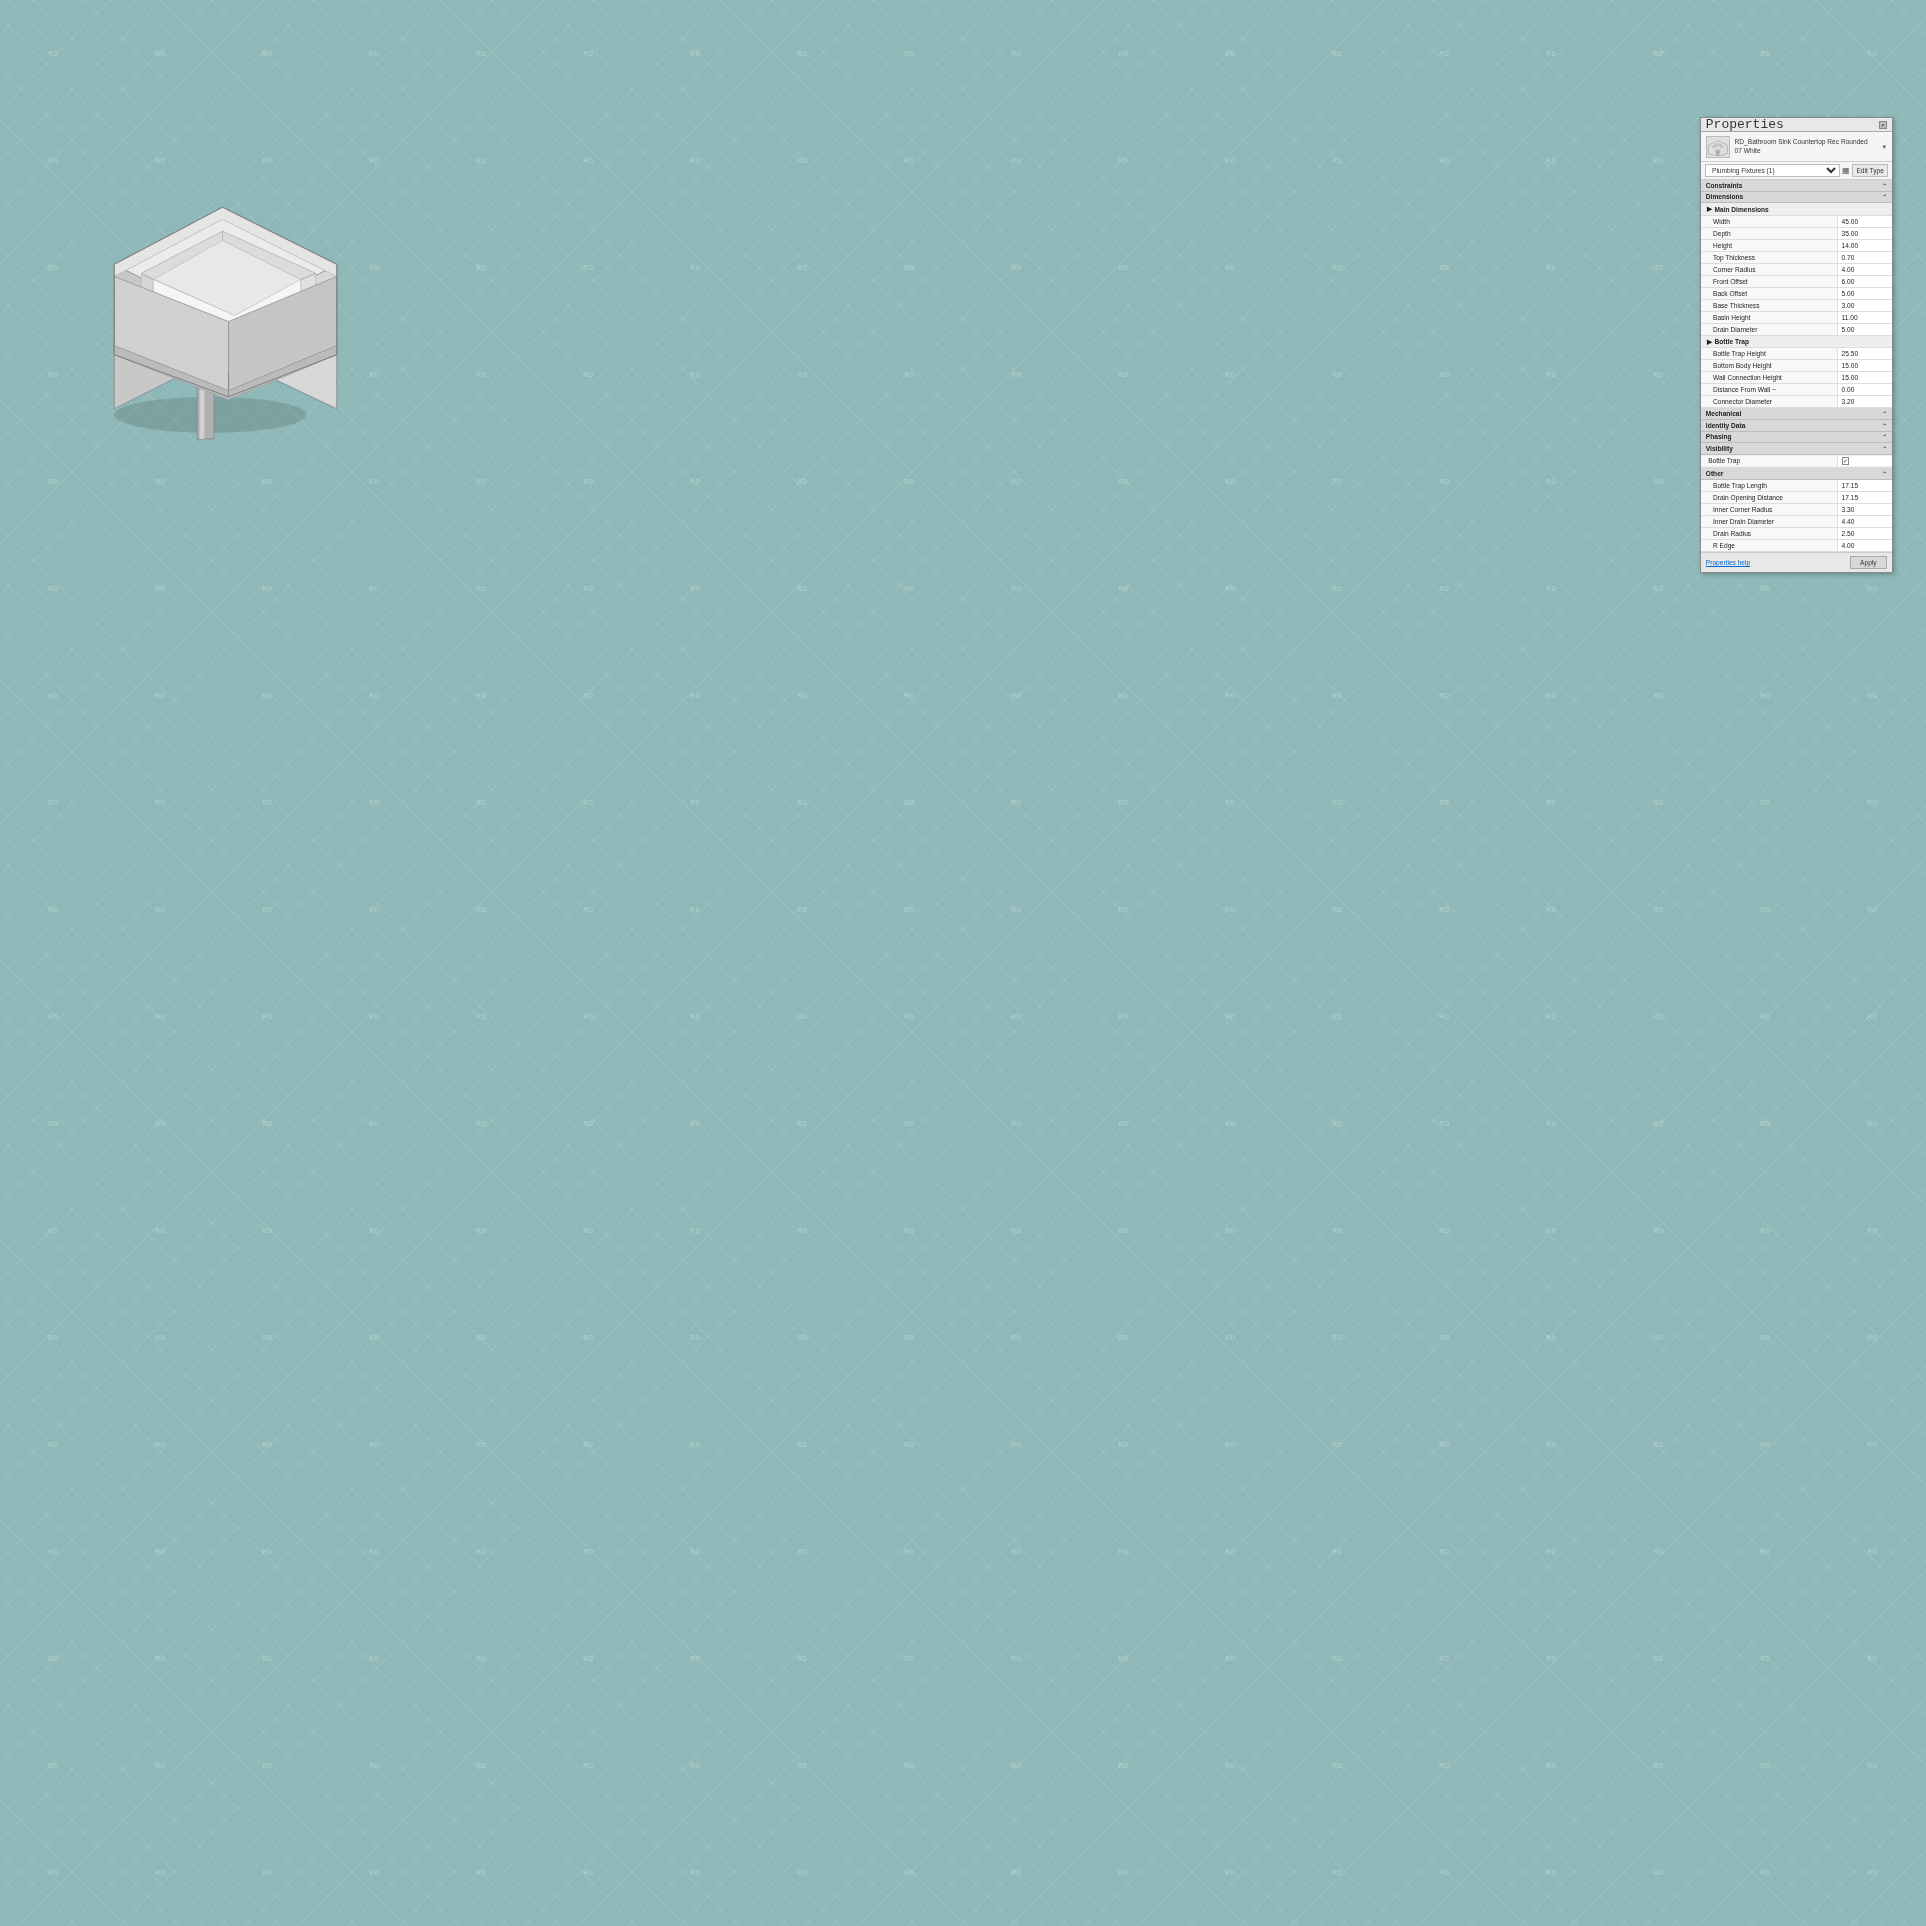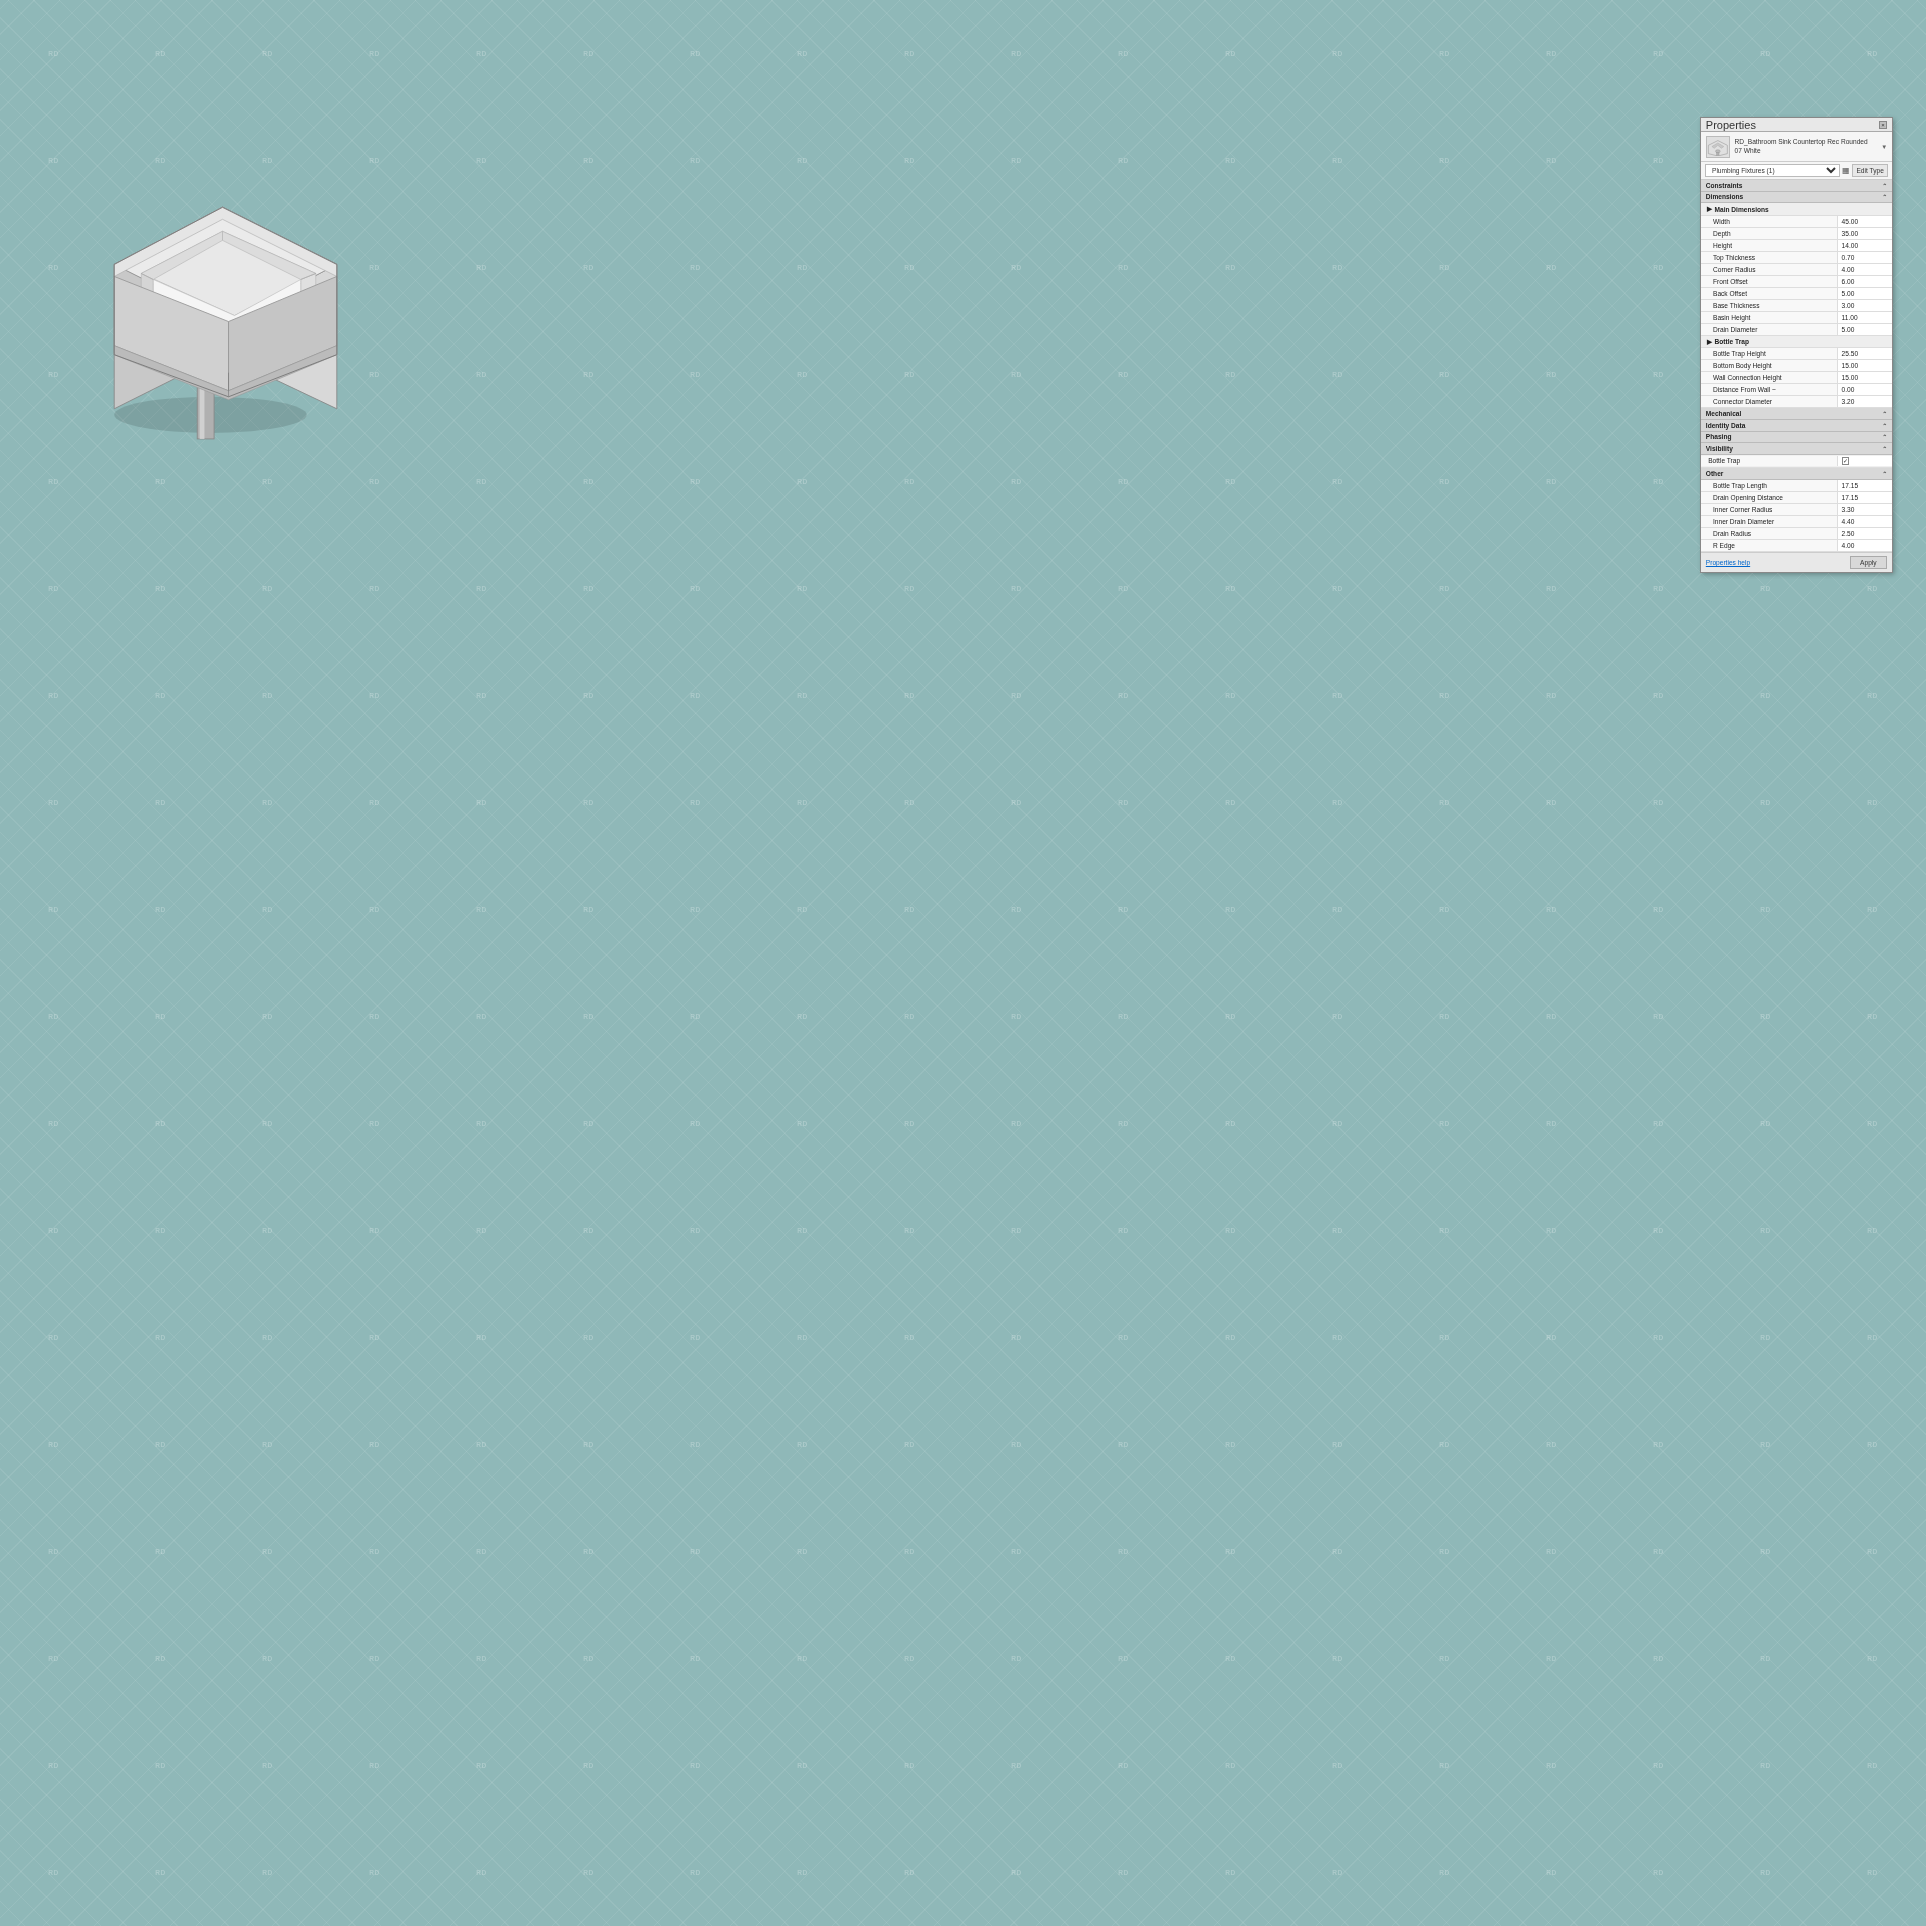--- a/index.html
+++ b/index.html
@@ -85,23 +85,24 @@
       background: #e8e8e8;
       border-bottom: 0.6px solid #aaa;
       padding: 2.4px 4.8px;
       display: flex;
       align-items: center;
       justify-content: space-between;
       height: 14.4px;
     }
 
     .panel-title {
-      font-size: 11px;
+      font-size: 13px;
       font-weight: normal;
       color: #333;
+      font-family: Liberation Mono, monospace;
     }
 
     .panel-close {
       width: 8.4px;
       height: 8.4px;
       background: #c0c0c0;
       border: 0.6px solid #888;
       display: flex;
       align-items: center;
       justify-content: center;

